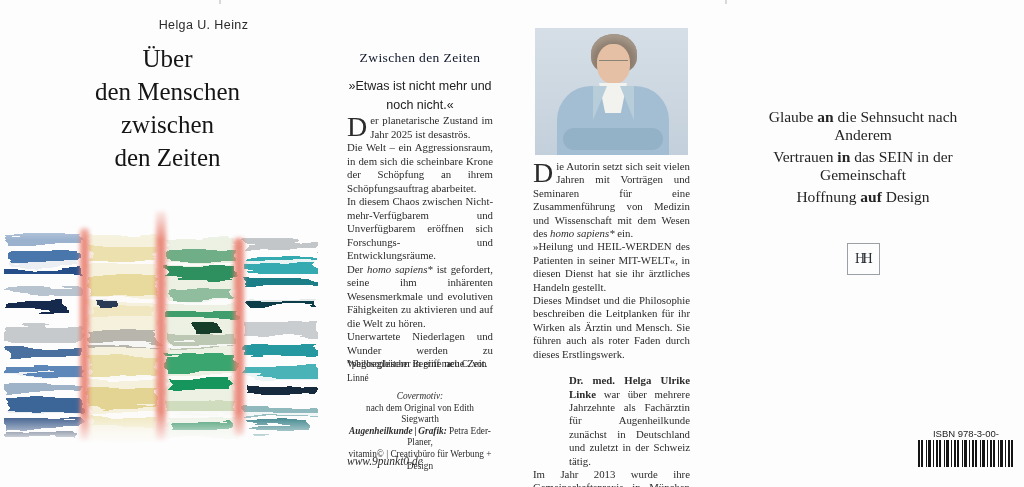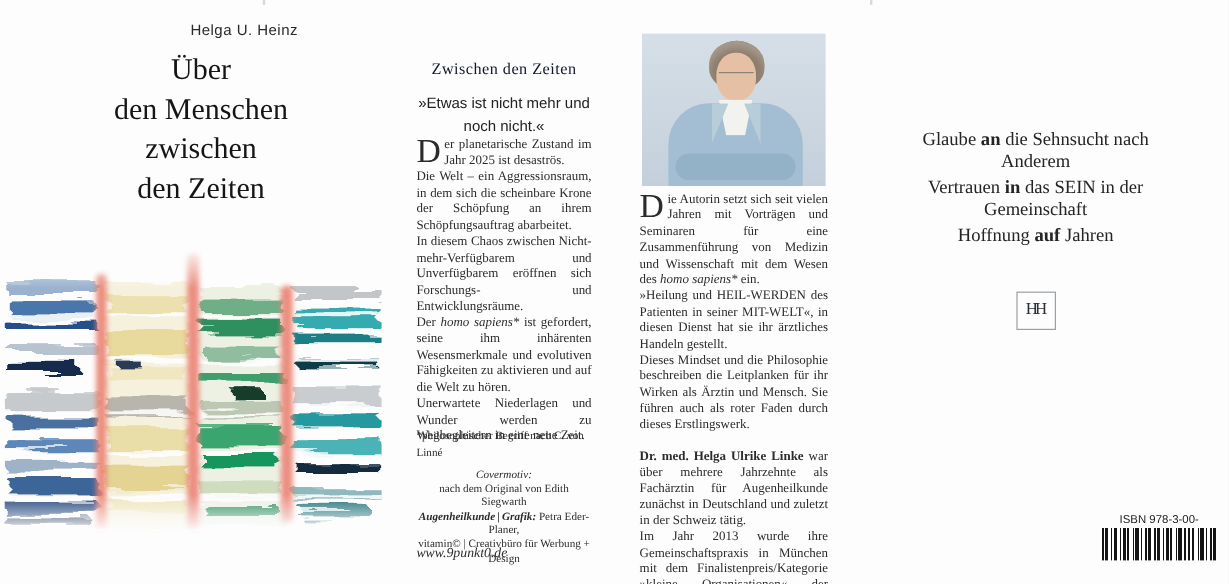--- a/index.html
+++ b/index.html
@@ -45,21 +45,21 @@
   .blazer{position:absolute;left:22px;top:58px;width:112px;height:70px;background:#a3bed2;
       border-radius:34px 34px 0 0;}
   .lapel-l{position:absolute;left:58px;top:58px;width:14px;height:34px;background:#b8cdda;
       clip-path:polygon(0 0,100% 0,0 100%);}
   .lapel-r{position:absolute;left:85px;top:58px;width:14px;height:34px;background:#b8cdda;
       clip-path:polygon(0 0,100% 0,100% 100%);}
   .arms{position:absolute;left:28px;top:100px;width:100px;height:22px;background:#93b1c7;
       border-radius:12px;}
   .bio .body{position:absolute;left:5px;top:160px;width:157px;text-align:justify;}
   .bio .body p{margin:0;}
-  .bio .body p.gap{margin-top:13px;}
+  .bio .body p.gap{margin-top:13px;margin-left:36px;}
 
   
   .back{position:absolute;left:740px;top:0;width:284px;height:487px;}
   .back .line{position:absolute;left:0;width:246px;text-align:center;font-size:15.5px;color:#242424;}
   .back .l1{top:108px}.back .l2{top:148px}.back .l3{top:188px}
   .logo{position:absolute;left:107px;top:243px;width:31px;height:30px;border:1px solid #9aa0a6;
       display:flex;align-items:center;justify-content:center;}
   .logo span{font-size:14px;letter-spacing:-2.5px;color:#2a2f36;padding-right:2px;}
   .isbn{position:absolute;left:178px;top:428px;width:96px;text-align:center;
       font-family:"Liberation Sans",sans-serif;font-size:9.5px;color:#1c1c1c;}
@@ -218,21 +218,21 @@
       <p><span>Dieses Mindset und die Philosophie beschreiben die Leitplanken für ihr Wirken als Ärztin und Mensch. Sie führen auch als roter Faden durch dieses Erstlingswerk.</span></p>
       <p class="gap"><span class="b">Dr. med. Helga Ulrike Linke</span><span> war über mehrere Jahrzehnte als Fachärztin für Augenheilkunde zunächst in Deutschland und zuletzt in der Schweiz tätig.</span></p>
       <p><span>Im Jahr 2013 wurde ihre Gemeinschaftspraxis in München mit dem Finalistenpreis/Kategorie »kleine Organisationen« der Deutschen Excellence-Initiative ILEP (Initiative Ludwig-Erhard-Preis) ausgezeichnet.</span></p>
 
     </div>
   </div>
 
   <div class="back">
     <div class="line l2"><span>Vertrauen </span><span class="b">in</span><span> das SEIN in der Gemeinschaft</span></div>
     <div class="line l1"><span>Glaube </span><span class="b">an</span><span> die Sehnsucht nach Anderem</span></div>
-    <div class="line l3"><span>Hoffnung </span><span class="b">auf</span><span> Jahren</span></div>
+    <div class="line l3"><span>Hoffnung </span><span class="b">auf</span><span> Design</span></div>
     <div class="logo">
       <span>HH</span>
     </div>
     <div class="isbn">ISBN 978-3-00-083484-4</div>
     <div class="barcode"></div>
   </div>
 
 </div>
 
 </body></html>

